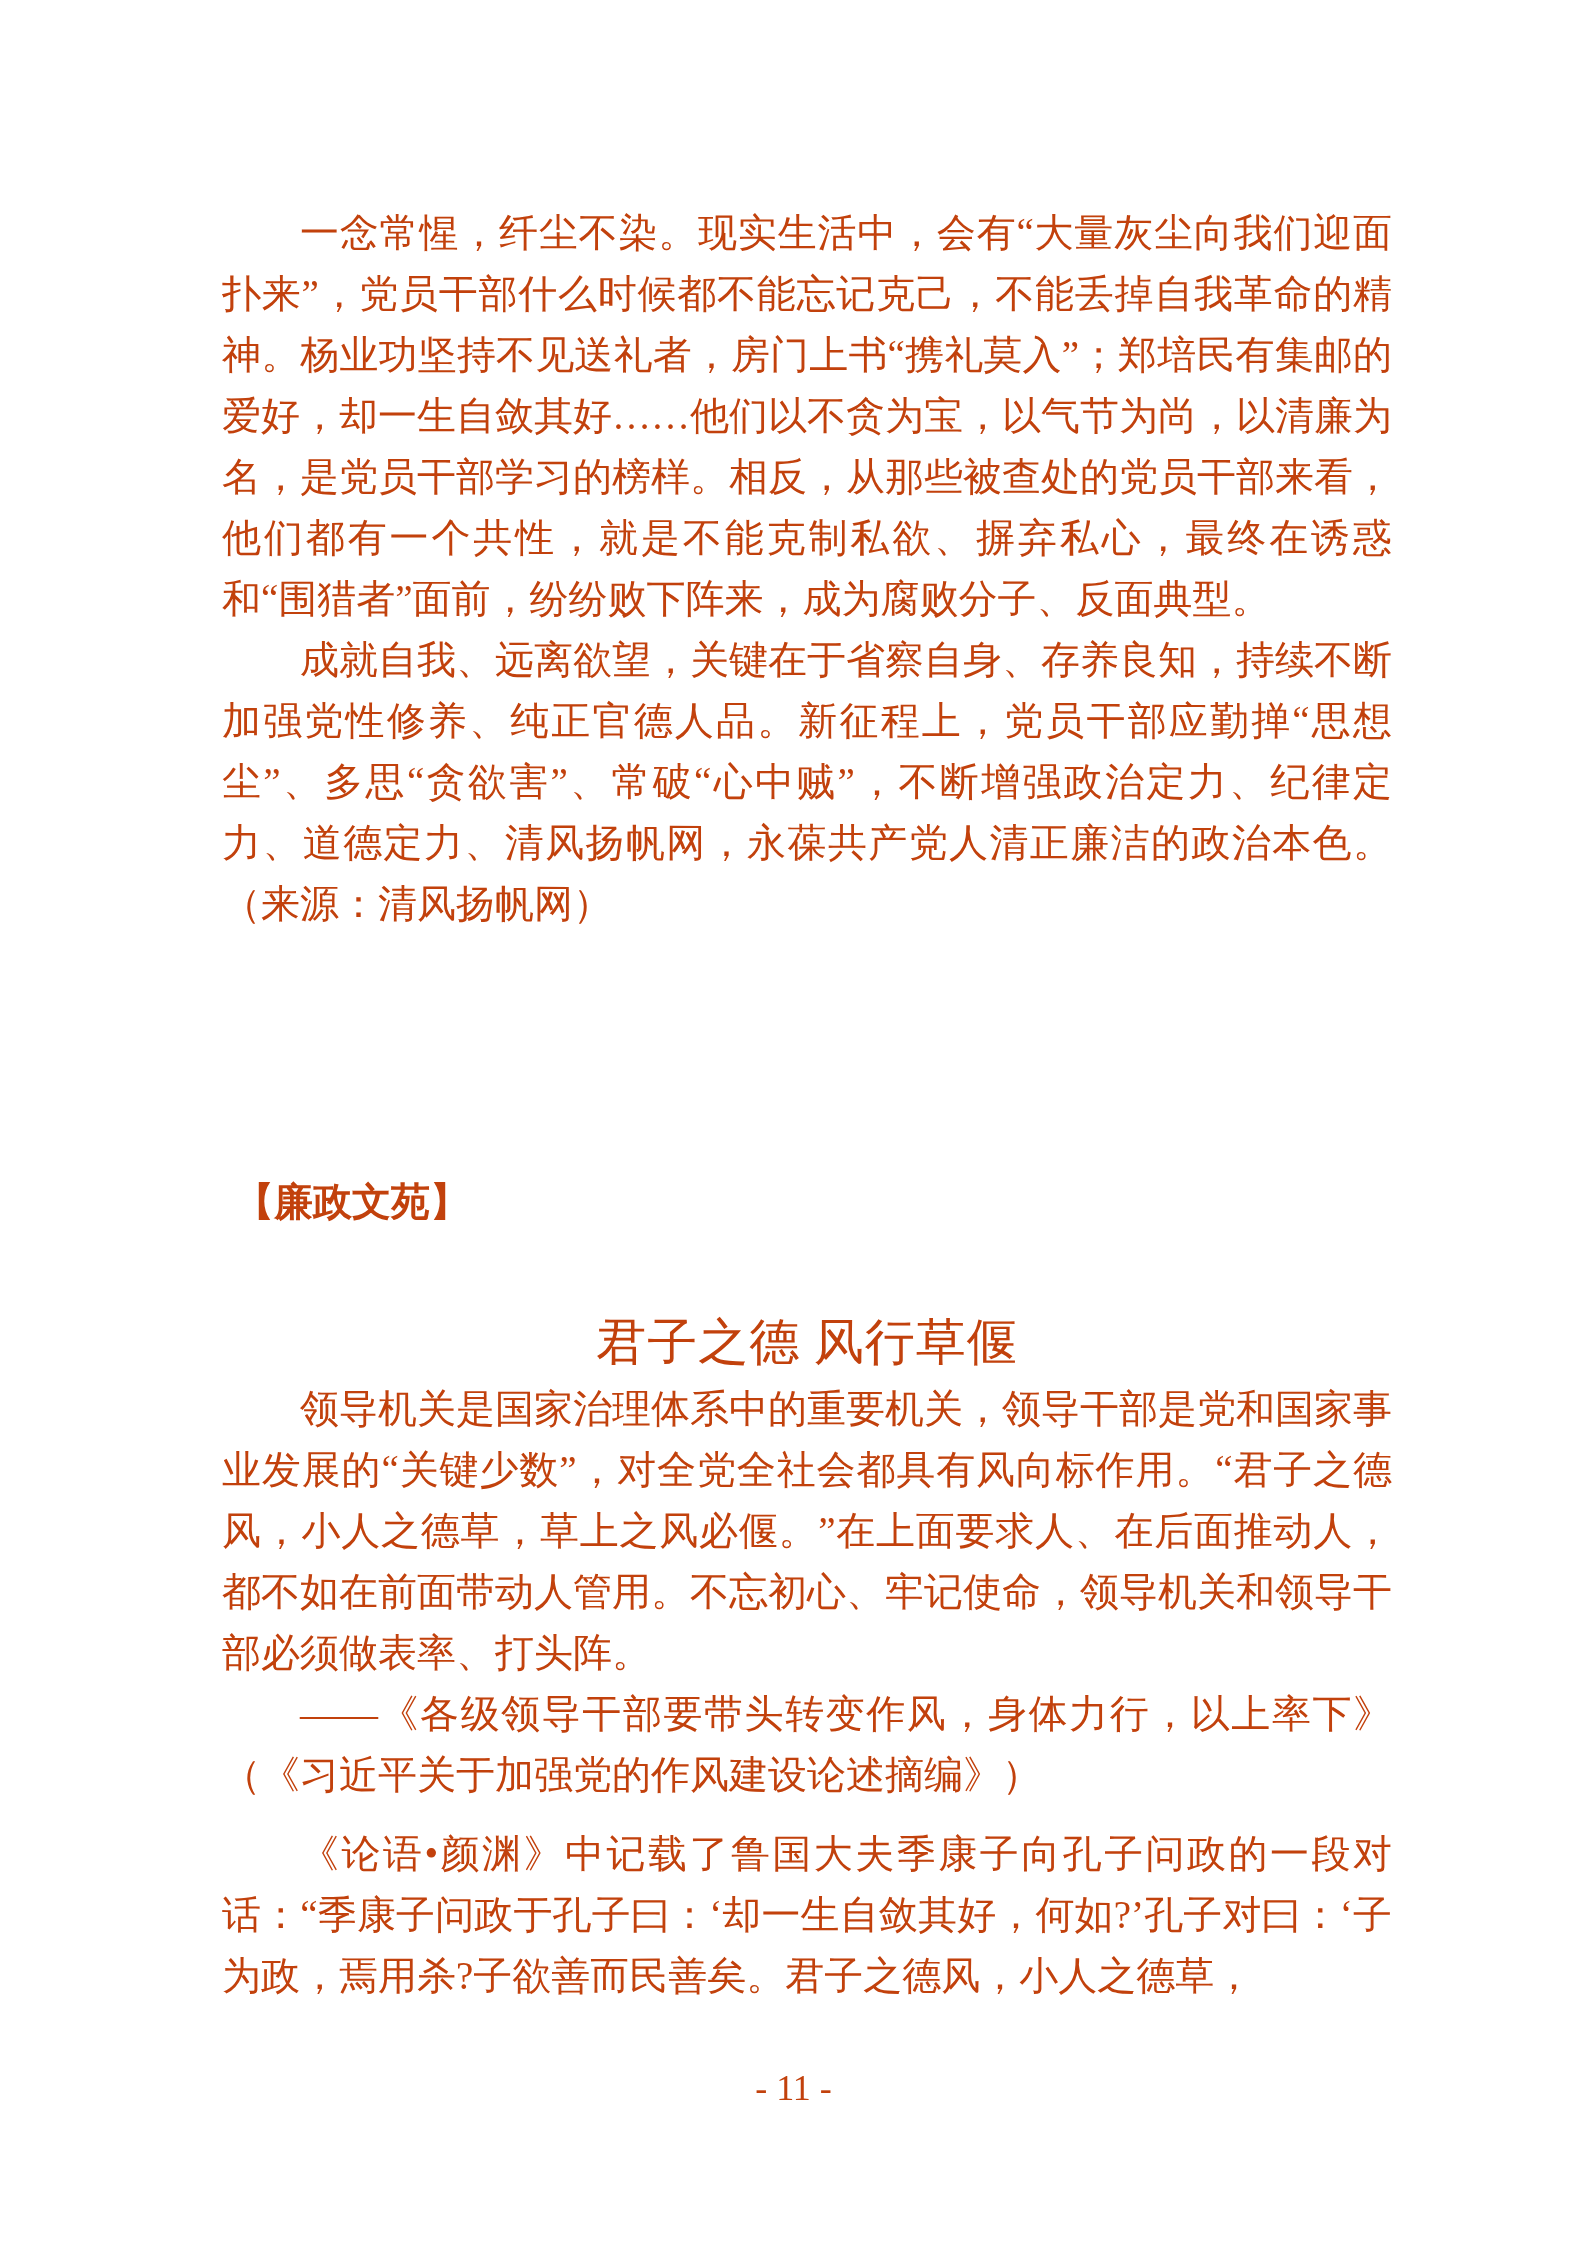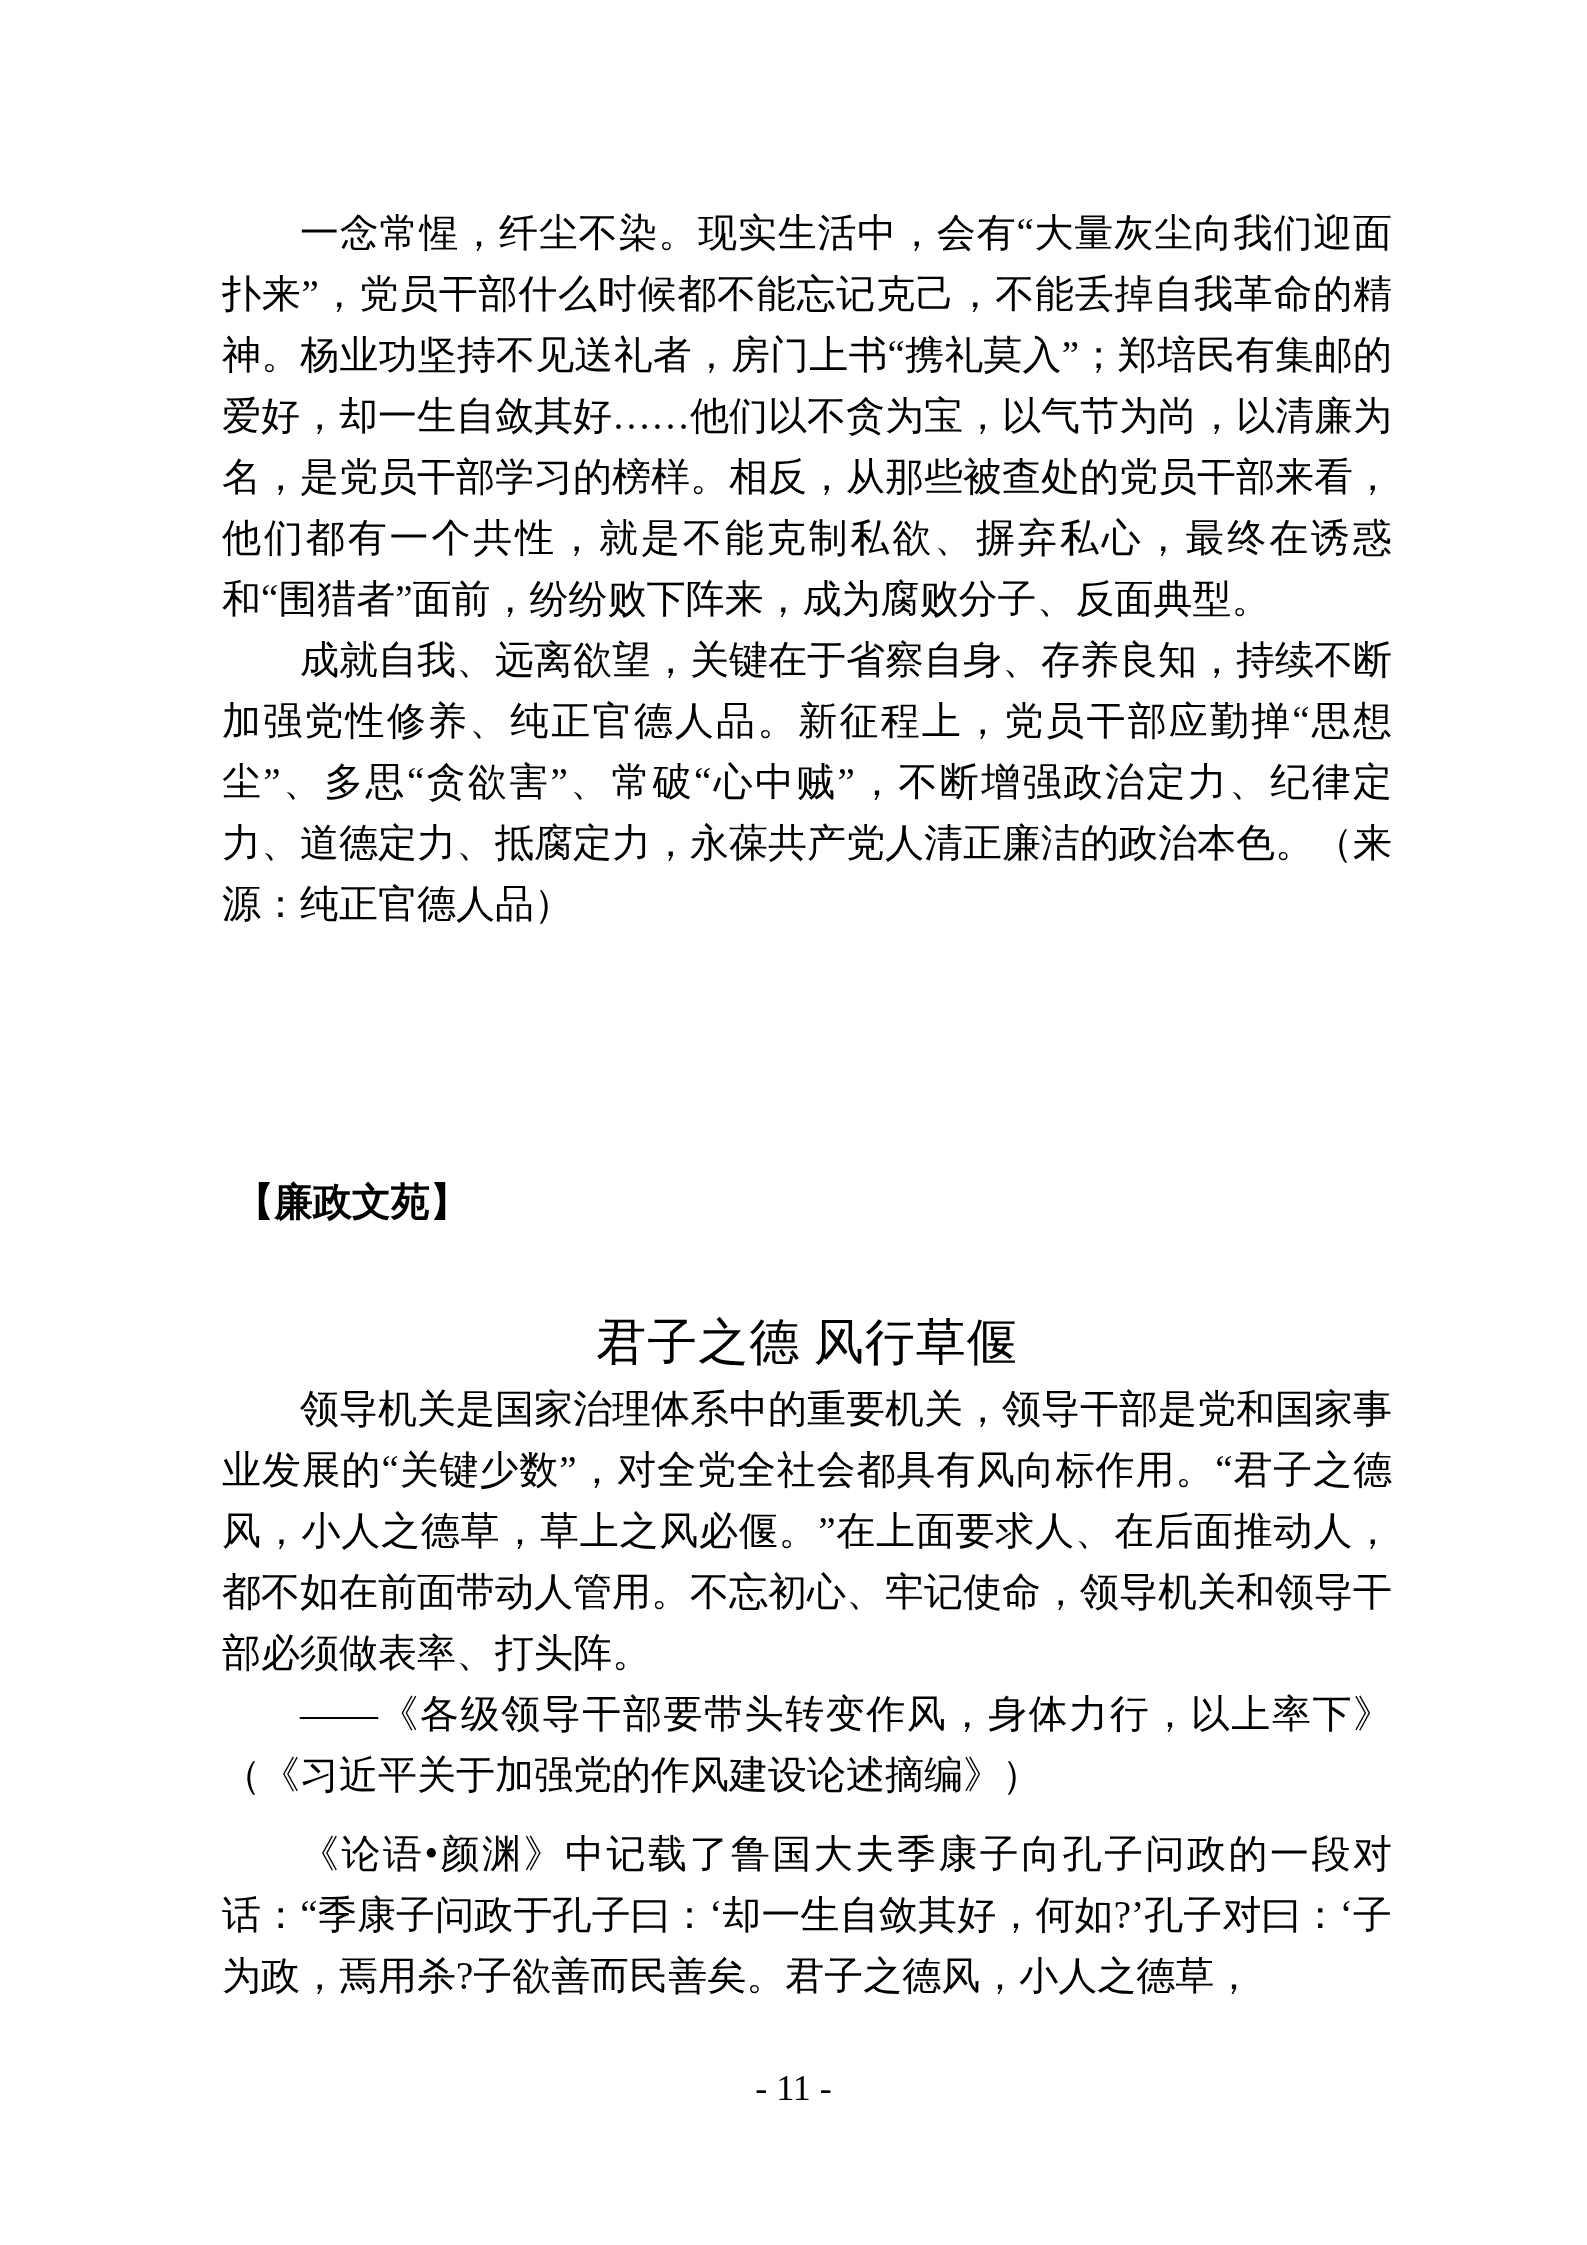--- a/index.html
+++ b/index.html
@@ -2,21 +2,21 @@
 <html><head>
 <meta charset="utf-8">
 <style>
   html, body { margin: 0; padding: 0; background: #888; }
   .page {
     position: relative;
     width: 1587px;
     height: 2245px;
     margin: 0 auto;
     background: #ffffff;
-    color: #000000;
+    color: #c2410c;
     font-family: "Liberation Serif", "DejaVu Serif", serif;
     overflow: hidden;
   }
   .content {
     position: absolute;
     left: 222px;
     top: 202px;
     width: 1170px;
     font-size: 39px;
     line-height: 61px;
@@ -56,21 +56,21 @@
   }
 </style>
 </head>
 <body>
 
 <div class="page">
   <div class="content">
 
     <p class="body-para">一念常惺，纤尘不染。现实生活中，会有“大量灰尘向我们迎面扑来”，党员干部什么时候都不能忘记克己，不能丢掉自我革命的精神。杨业功坚持不见送礼者，房门上书“携礼莫入”；郑培民有集邮的爱好，却一生自敛其好……他们以不贪为宝，以气节为尚，以清廉为名，是党员干部学习的榜样。相反，从那些被查处的党员干部来看，他们都有一个共性，就是不能克制私欲、摒弃私心，最终在诱惑和“围猎者”面前，纷纷败下阵来，成为腐败分子、反面典型。</p>
 
-    <p class="body-para">成就自我、远离欲望，关键在于省察自身、存养良知，持续不断加强党性修养、纯正官德人品。新征程上，党员干部应勤掸“思想尘”、多思“贪欲害”、常破“心中贼”，不断增强政治定力、纪律定力、道德定力、抵腐定力，永葆共产党人清正廉洁的政治本色。（来源：纯正官德人品）</p>
+    <p class="body-para">成就自我、远离欲望，关键在于省察自身、存养良知，持续不断加强党性修养、纯正官德人品。新征程上，党员干部应勤掸“思想尘”、多思“贪欲害”、常破“心中贼”，不断增强政治定力、纪律定力、道德定力、清风扬帆网，永葆共产党人清正廉洁的政治本色。（来源：清风扬帆网）</p>
 
     <div class="spacer-blank"></div>
 
     <p class="section-header">【廉政文苑】</p>
 
     <div class="title-gap"></div>
 
     <p class="article-title">君子之德 风行草偃</p>
 
     <p class="body-para">领导机关是国家治理体系中的重要机关，领导干部是党和国家事业发展的“关键少数”，对全党全社会都具有风向标作用。“君子之德风，小人之德草，草上之风必偃。”在上面要求人、在后面推动人，都不如在前面带动人管用。不忘初心、牢记使命，领导机关和领导干部必须做表率、打头阵。</p>

